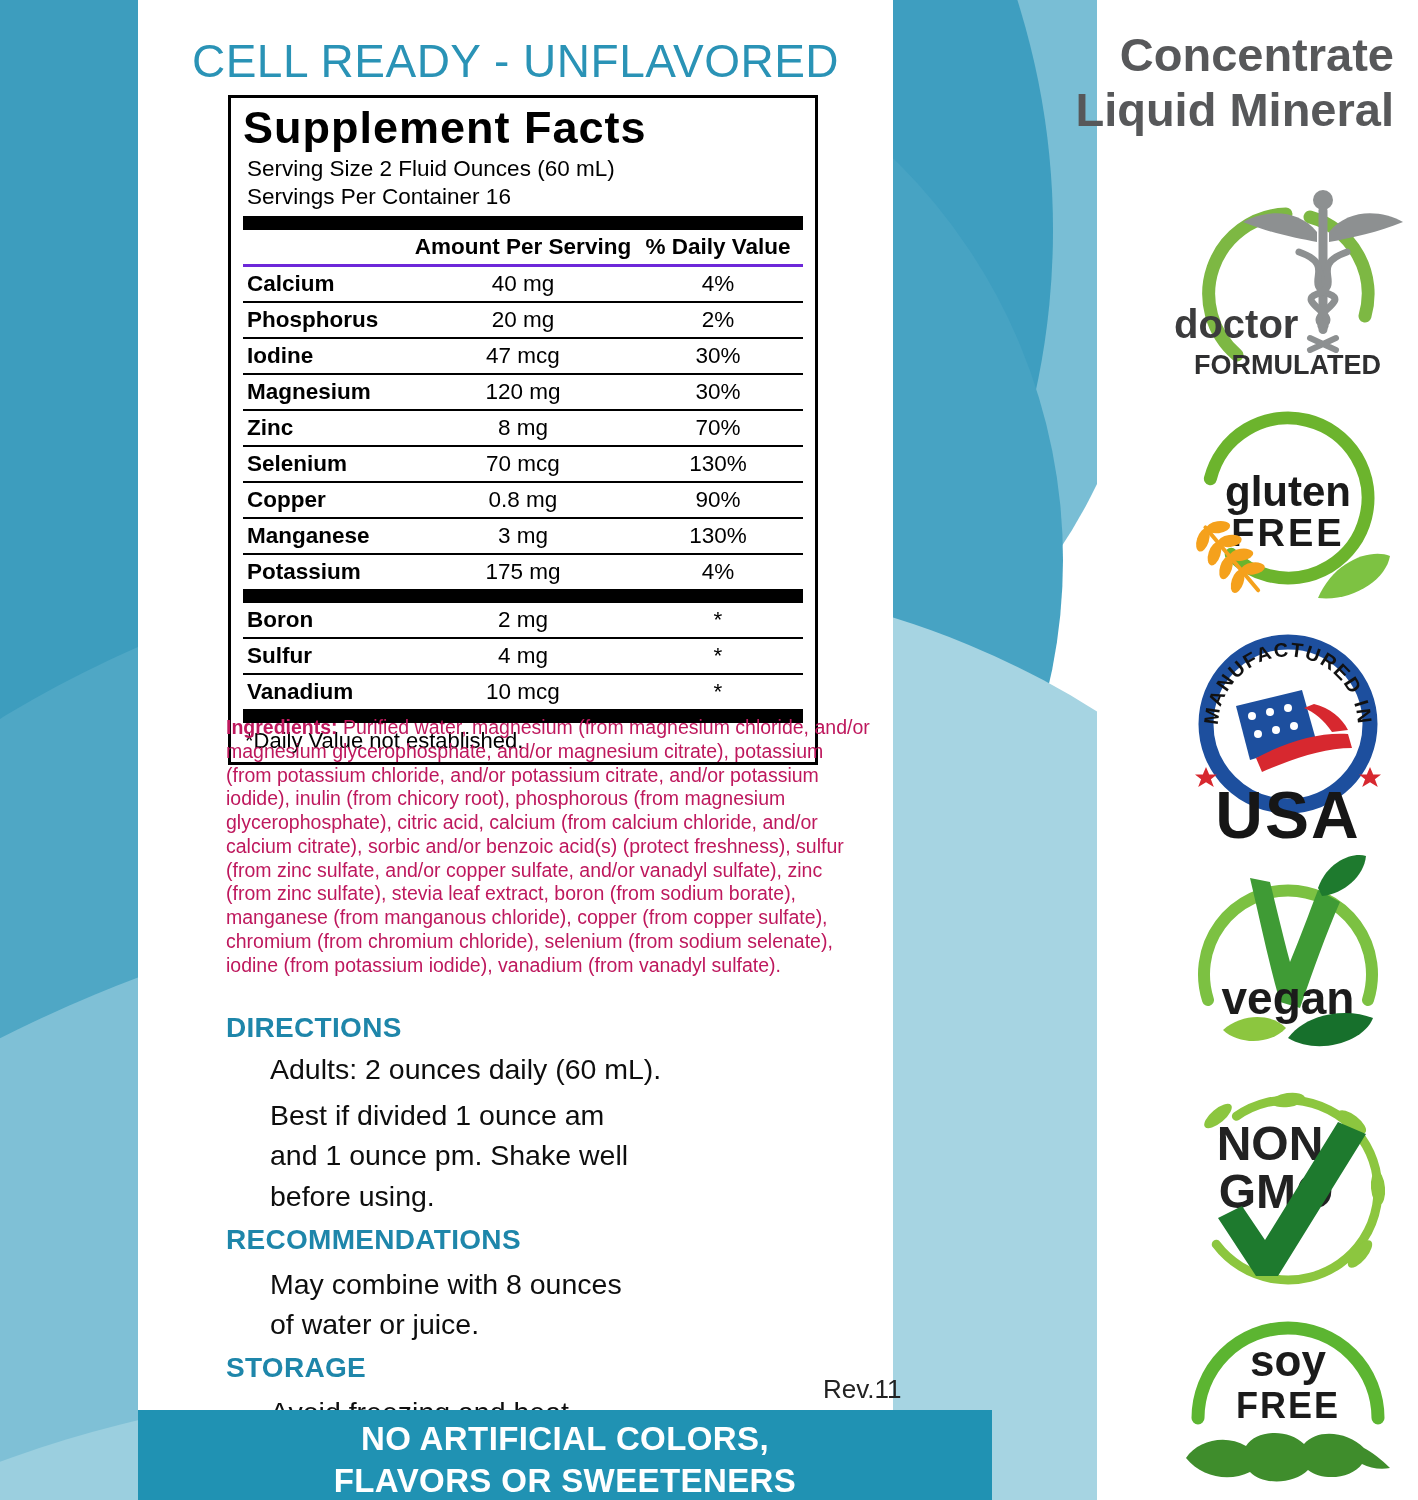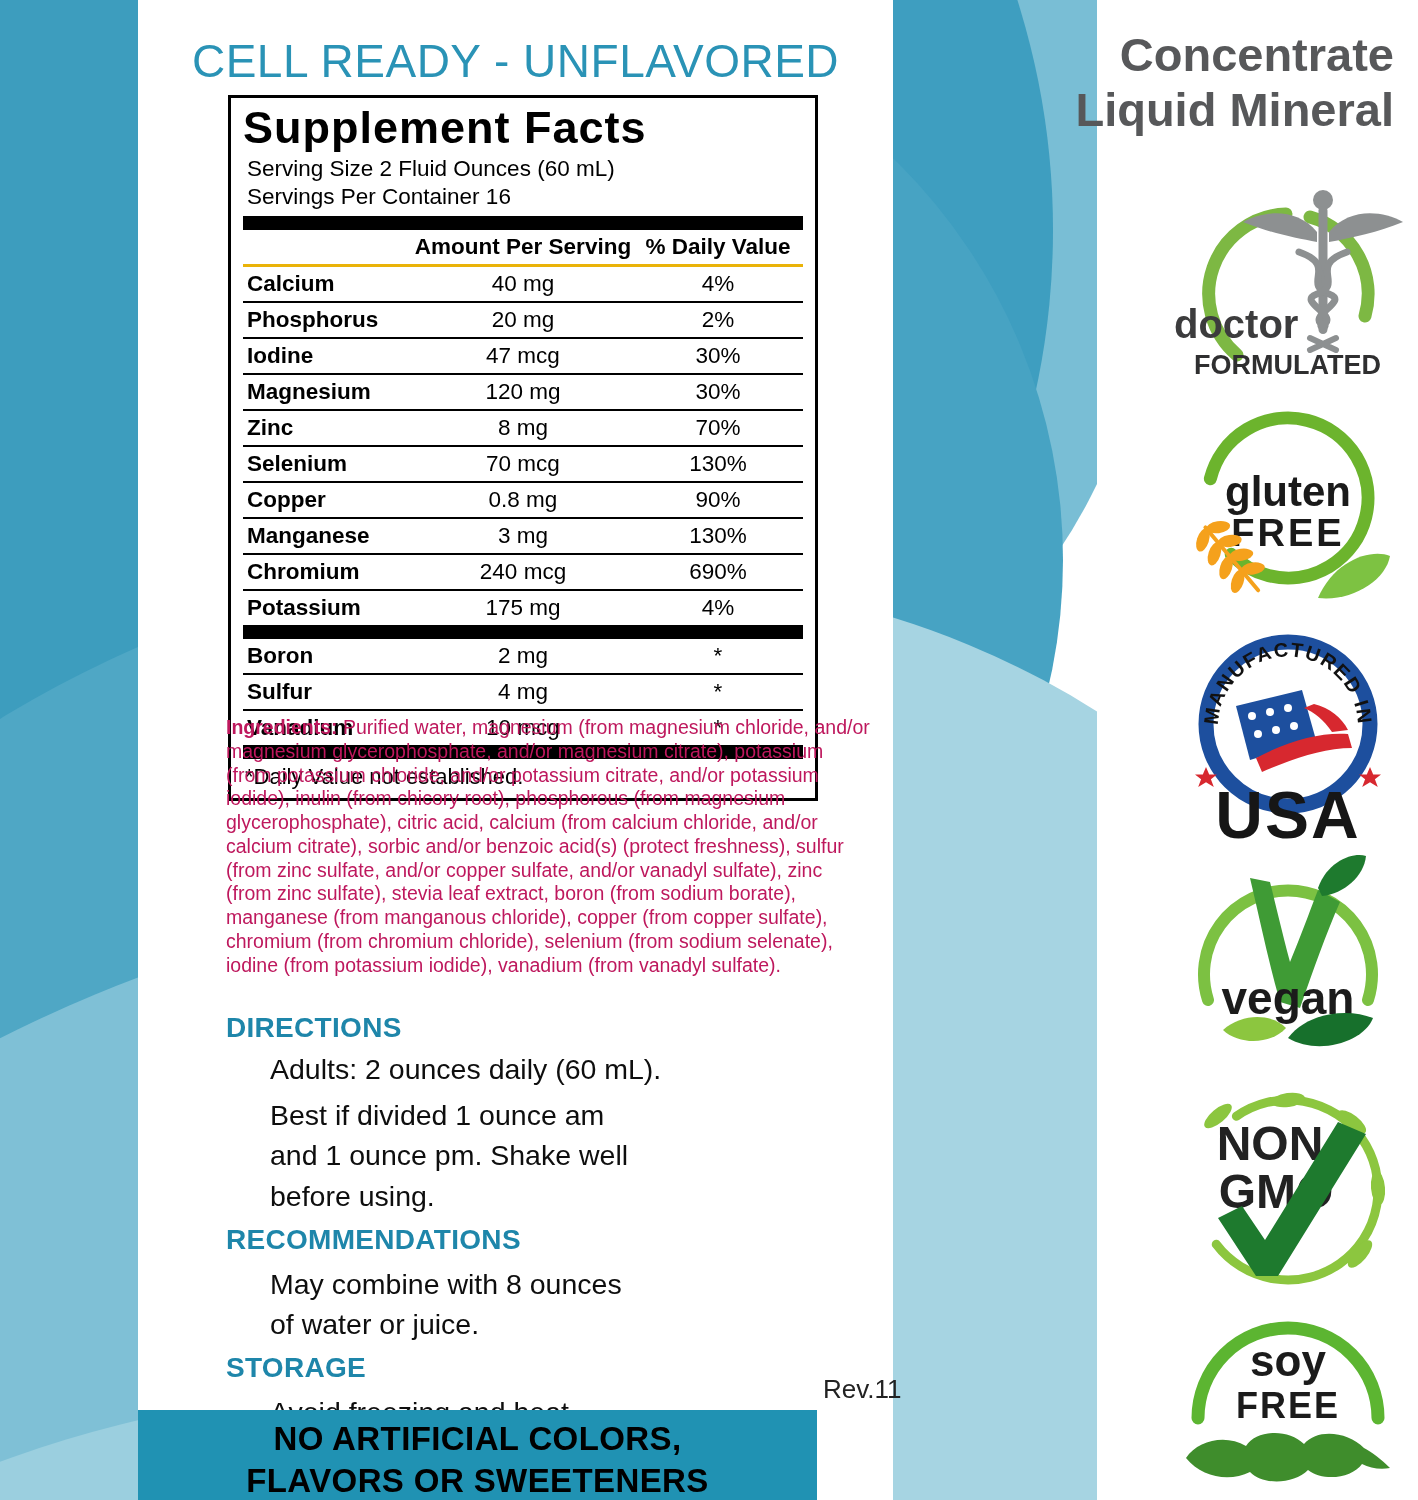--- a/index.html
+++ b/index.html
@@ -22,43 +22,43 @@
   .sf-box{position:absolute;left:90px;top:95px;width:590px;border:3px solid #000;
     padding:4px 12px 6px 12px;background:#fff;color:#000;}
   .sf-title{font-size:45px;font-weight:800;letter-spacing:1px;line-height:1.05;margin:2px 0 4px 0;}
   .sf-serving{font-size:22.5px;line-height:1.22;padding-left:4px;}
   .bar{height:14px;background:#000;}
   .bar.mt{margin-top:6px;}
   .sf-row{display:flex;align-items:baseline;padding:4px 0;font-size:22.5px;}
   .sf-row .c-name{width:170px;font-weight:700;padding-left:4px;}
   .sf-row .c-amt{flex:1;text-align:center;}
   .sf-row .c-dv{width:170px;text-align:center;}
-  .sf-head{font-weight:700;border-bottom:3px solid #eab308;}
+  .sf-head{font-weight:700;border-bottom:3px solid #6d28d9;}
   .sf-head .c-name{font-weight:700;}
   .rows .sf-row + .sf-row{border-top:2px solid #000;}
   .sf-foot{font-size:22px;padding:5px 0 2px 2px;}
 
   
   .ingredients{position:absolute;left:88px;top:716px;width:644px;
     font-size:19.5px;line-height:1.22;color:#be185d;}
   .ingredients b{font-weight:700;}
 
   
   .usage{position:absolute;left:88px;top:1012px;width:660px;color:#0e0e0e;}
   .usage h3{margin:0;font-size:28px;font-weight:700;color:#1e86aa;letter-spacing:.3px;}
   .usage h3.gap{margin-top:10px;}
   .usage p{margin:7px 0 0 44px;font-size:28.5px;line-height:1.27;}
   .usage .lines p{margin-top:4px;}
   .usage .lines{margin-top:10px;}
 
   .rev{position:absolute;left:685px;top:1374px;width:66px;text-align:right;
     font-size:26px;color:#222;}
 
-  .banner{position:absolute;left:0;top:1410px;width:679px;height:90px;background:#2092b3;
-    color:#000000;text-align:center;font-weight:700;font-size:33px;line-height:1.28;
+  .banner{position:absolute;left:0;top:1410px;width:854px;height:90px;background:#2092b3;
+    color:#ffffff;text-align:center;font-weight:700;font-size:33px;line-height:1.28;
     padding-top:8px;letter-spacing:.4px;}
 
   
   .rp-title{position:absolute;left:1050px;top:28px;width:356px;text-align:right;
     font-size:47px;font-weight:600;line-height:1.16;color:#57585a;padding-right:12px;}
   .badge{position:absolute;left:1166px;width:244px;}
   .badge svg{display:block;width:100%;height:100%;}
   #badge-doctor{top:186px;height:210px;}
   #badge-gluten{top:402px;height:212px;}
   #badge-usa{top:620px;height:226px;}
@@ -134,25 +134,20 @@
         </div>
           <div class="sf-row">
           <span class="c-name">Copper</span>
           <span class="c-amt">0.8 mg</span>
           <span class="c-dv">90%</span>
         </div>
           <div class="sf-row">
           <span class="c-name">Manganese</span>
           <span class="c-amt">3 mg</span>
           <span class="c-dv">130%</span>
-        </div>
-          <div class="sf-row">
-          <span class="c-name">Chromium</span>
-          <span class="c-amt">240 mcg</span>
-          <span class="c-dv">690%</span>
         </div>
           <div class="sf-row">
           <span class="c-name">Potassium</span>
           <span class="c-amt">175 mg</span>
           <span class="c-dv">4%</span>
         </div>
         </div>
 
       <div class="bar"></div>
 

